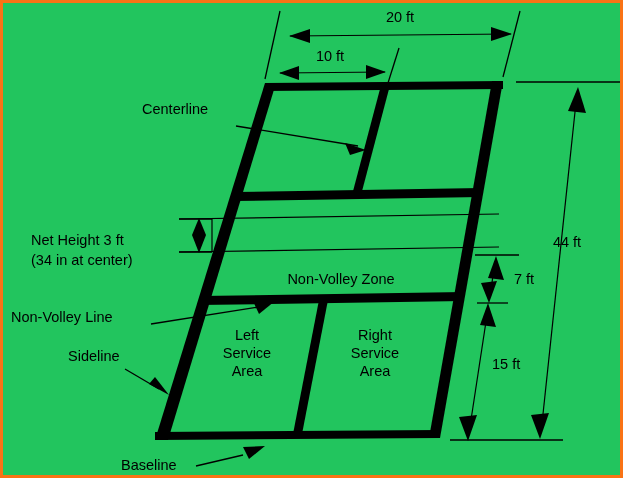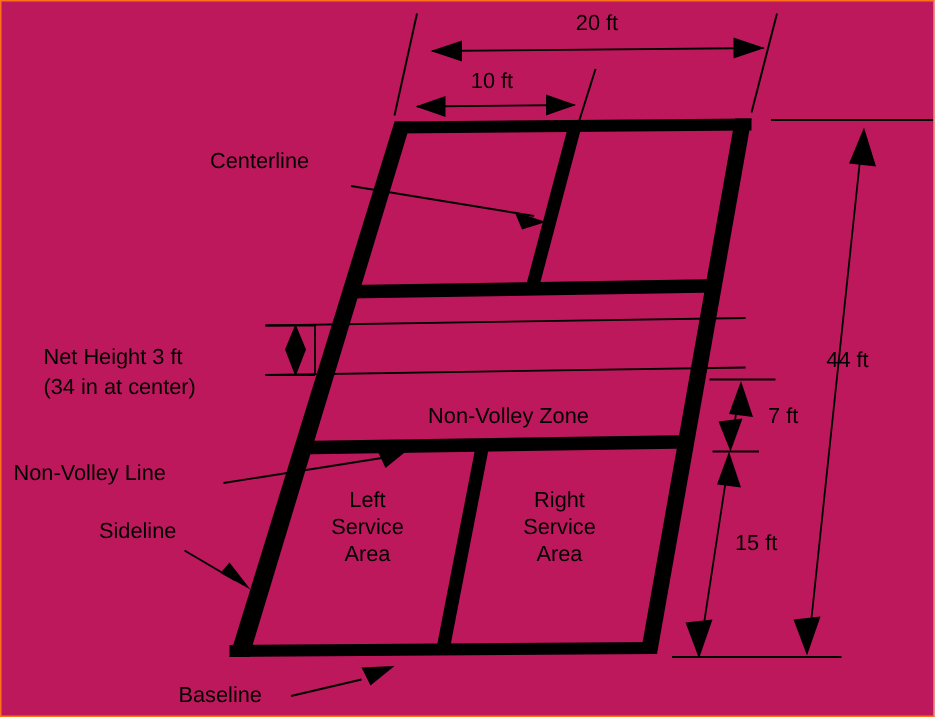--- a/index.html
+++ b/index.html
@@ -4,22 +4,22 @@
 <style>
   html, body {
     margin: 0;
     padding: 0;
     background: #ffffff;
   }
   #diagram-root {
     position: relative;
     width: 623px;
     height: 478px;
-    background: #be185d;
-    border: 1px solid #f97316;
+    background: #22c55e;
+    border: 3px solid #f97316;
     box-sizing: border-box;
     overflow: hidden;
     font-family: "Liberation Sans", sans-serif;
   }
   svg#court-svg {
     position: absolute;
     left: 0;
     top: 0;
     width: 623px;
     height: 478px;

